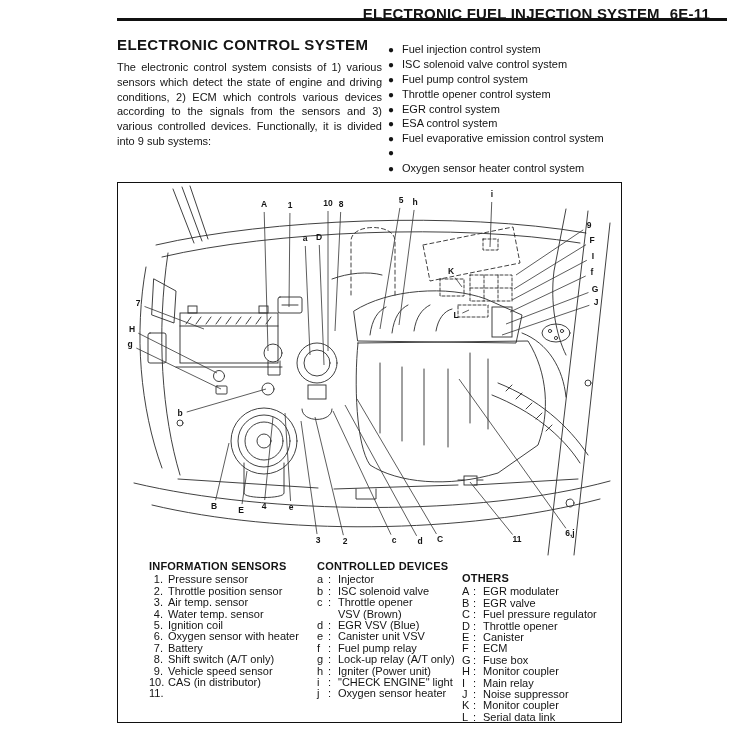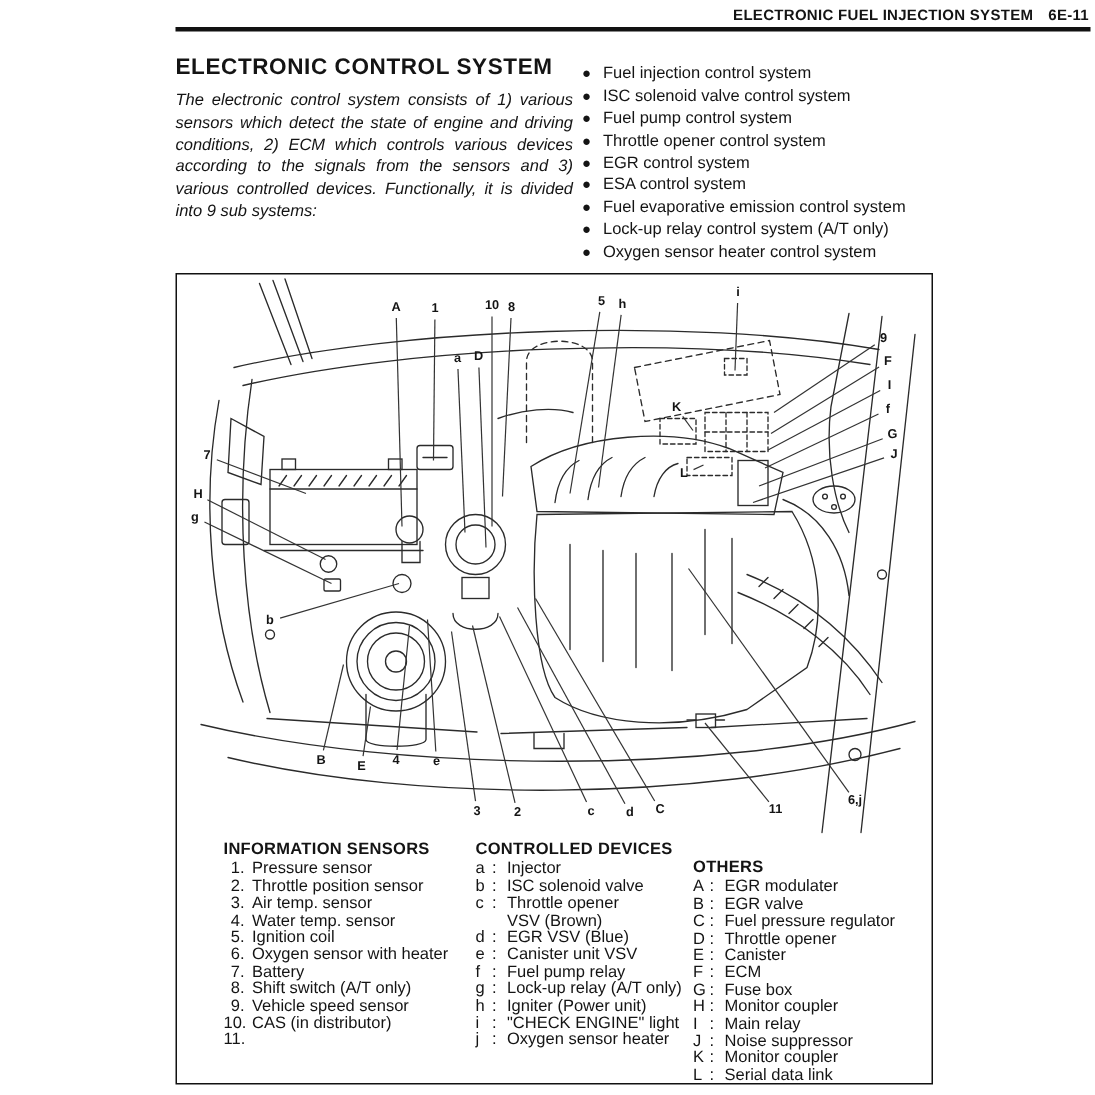--- a/index.html
+++ b/index.html
@@ -3,30 +3,30 @@
 <meta charset="utf-8">
 <style>
   html,body{margin:0;padding:0;background:#fff;}
   .page{
     position:relative;width:730px;height:730px;background:#fff;
     font-family:"Liberation Sans","DejaVu Sans",sans-serif;color:#141414;
     overflow:hidden;
   }
   
   .hdr{
-    position:absolute;top:5px;left:117px;right:4px;
+    position:absolute;top:5px;left:117px;right:20px;
     display:flex;justify-content:flex-end;align-items:flex-end;gap:10px;
-    font-size:10px;font-weight:bold;letter-spacing:.2px;white-space:nowrap;
+    font-size:15px;font-weight:bold;letter-spacing:.2px;white-space:nowrap;
   }
   .hdr-rule{position:absolute;top:18px;left:117px;right:3px;height:2.5px;background:#111;}
   
   .title{position:absolute;top:36px;left:117px;font-size:15px;font-weight:bold;letter-spacing:.4px;white-space:nowrap;}
   .para{
     position:absolute;top:60px;left:117px;width:265px;
-    font-size:11px;line-height:14.8px;text-align:justify;font-style:italic;
+    font-size:11px;line-height:14.8px;text-align:justify;
   }
   .bullets{position:absolute;top:43px;left:388px;width:330px;font-size:11px;}
   .bullet-row{display:flex;align-items:baseline;height:14.9px;}
   .bullet-dot{width:14px;font-size:10px;flex:0 0 14px;}
   
   .figure{
     position:absolute;top:182px;left:117px;width:505px;height:541px;
     border:1.6px solid #111;box-sizing:border-box;
   }
   .diagram{position:absolute;top:0;left:0;}
@@ -80,21 +80,20 @@
       <div class="bullet-row">
         <span class="bullet-dot">●</span>
         <span>ESA control system</span>
       </div>
       <div class="bullet-row">
         <span class="bullet-dot">●</span>
         <span>Fuel evaporative emission control system</span>
       </div>
       <div class="bullet-row">
         <span class="bullet-dot">●</span>
-        <span>Lock-up relay control system (A/T only)</span>
       </div>
       <div class="bullet-row">
         <span class="bullet-dot">●</span>
         <span>Oxygen sensor heater control system</span>
       </div>
     </div>
 
   <div class="figure">
     <svg class="diagram" id="diagram" width="502" height="374" viewBox="0 0 502 374">
       <g stroke="#2b2b2b" fill="none" stroke-width="0.9" stroke-linecap="round">

